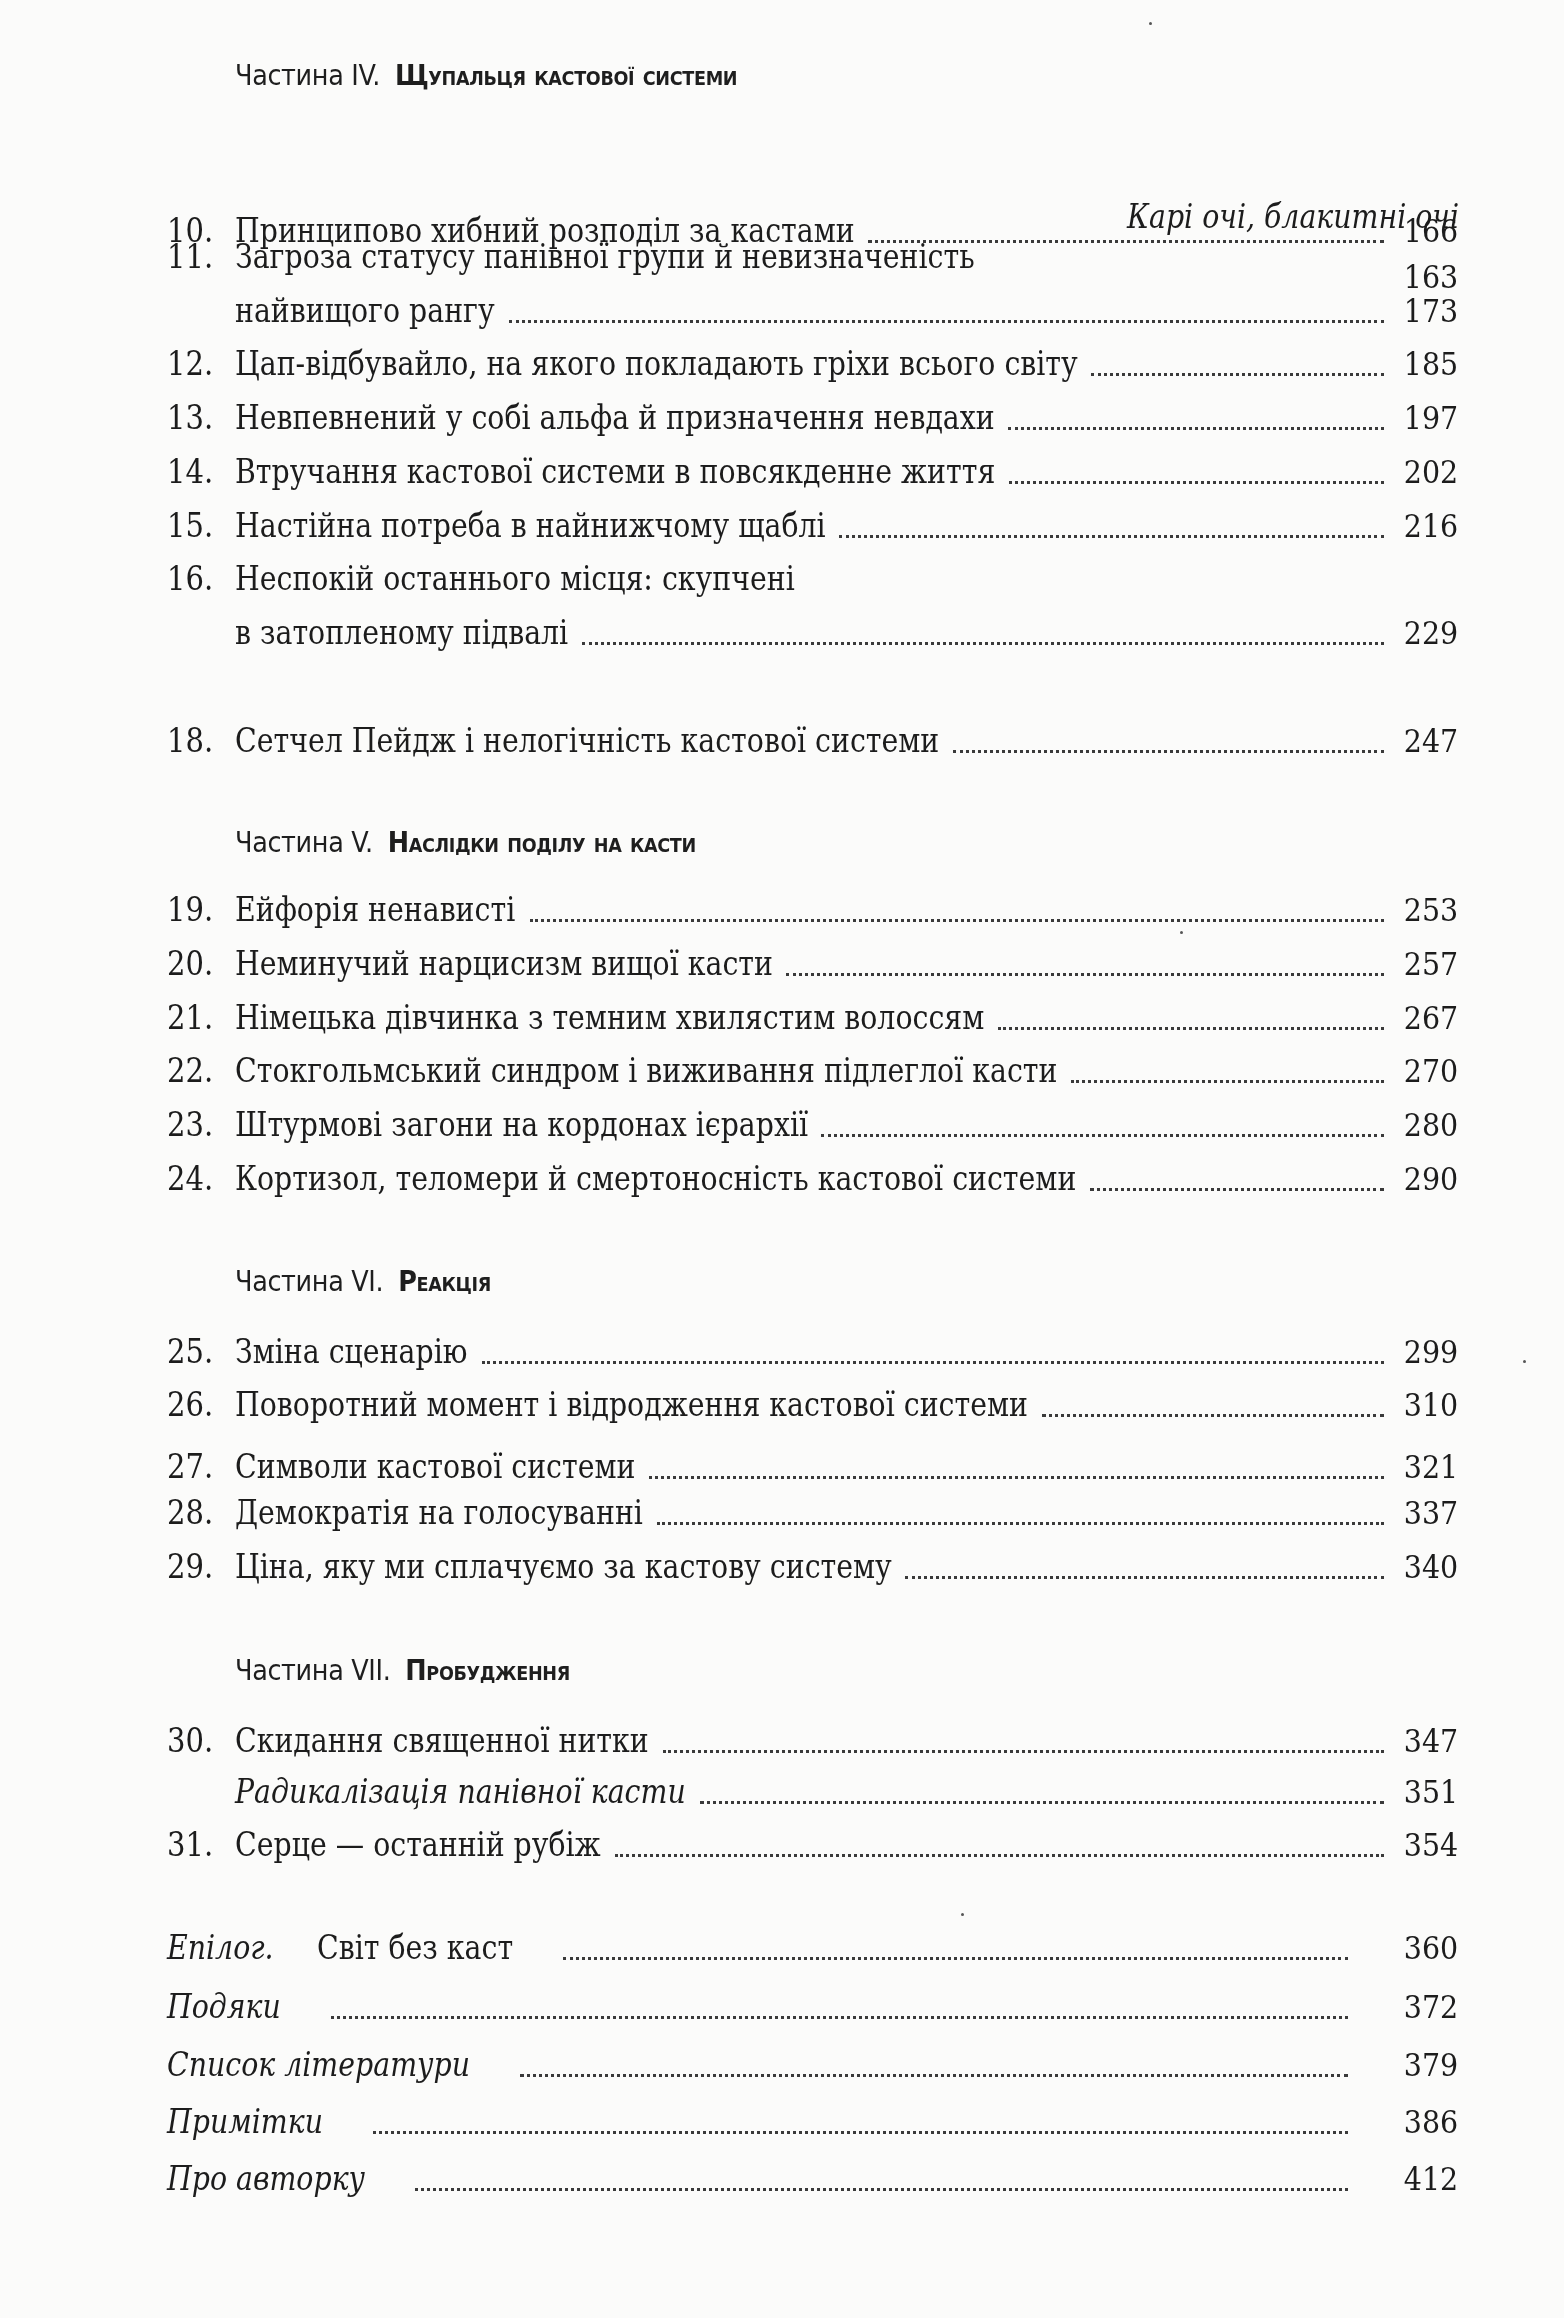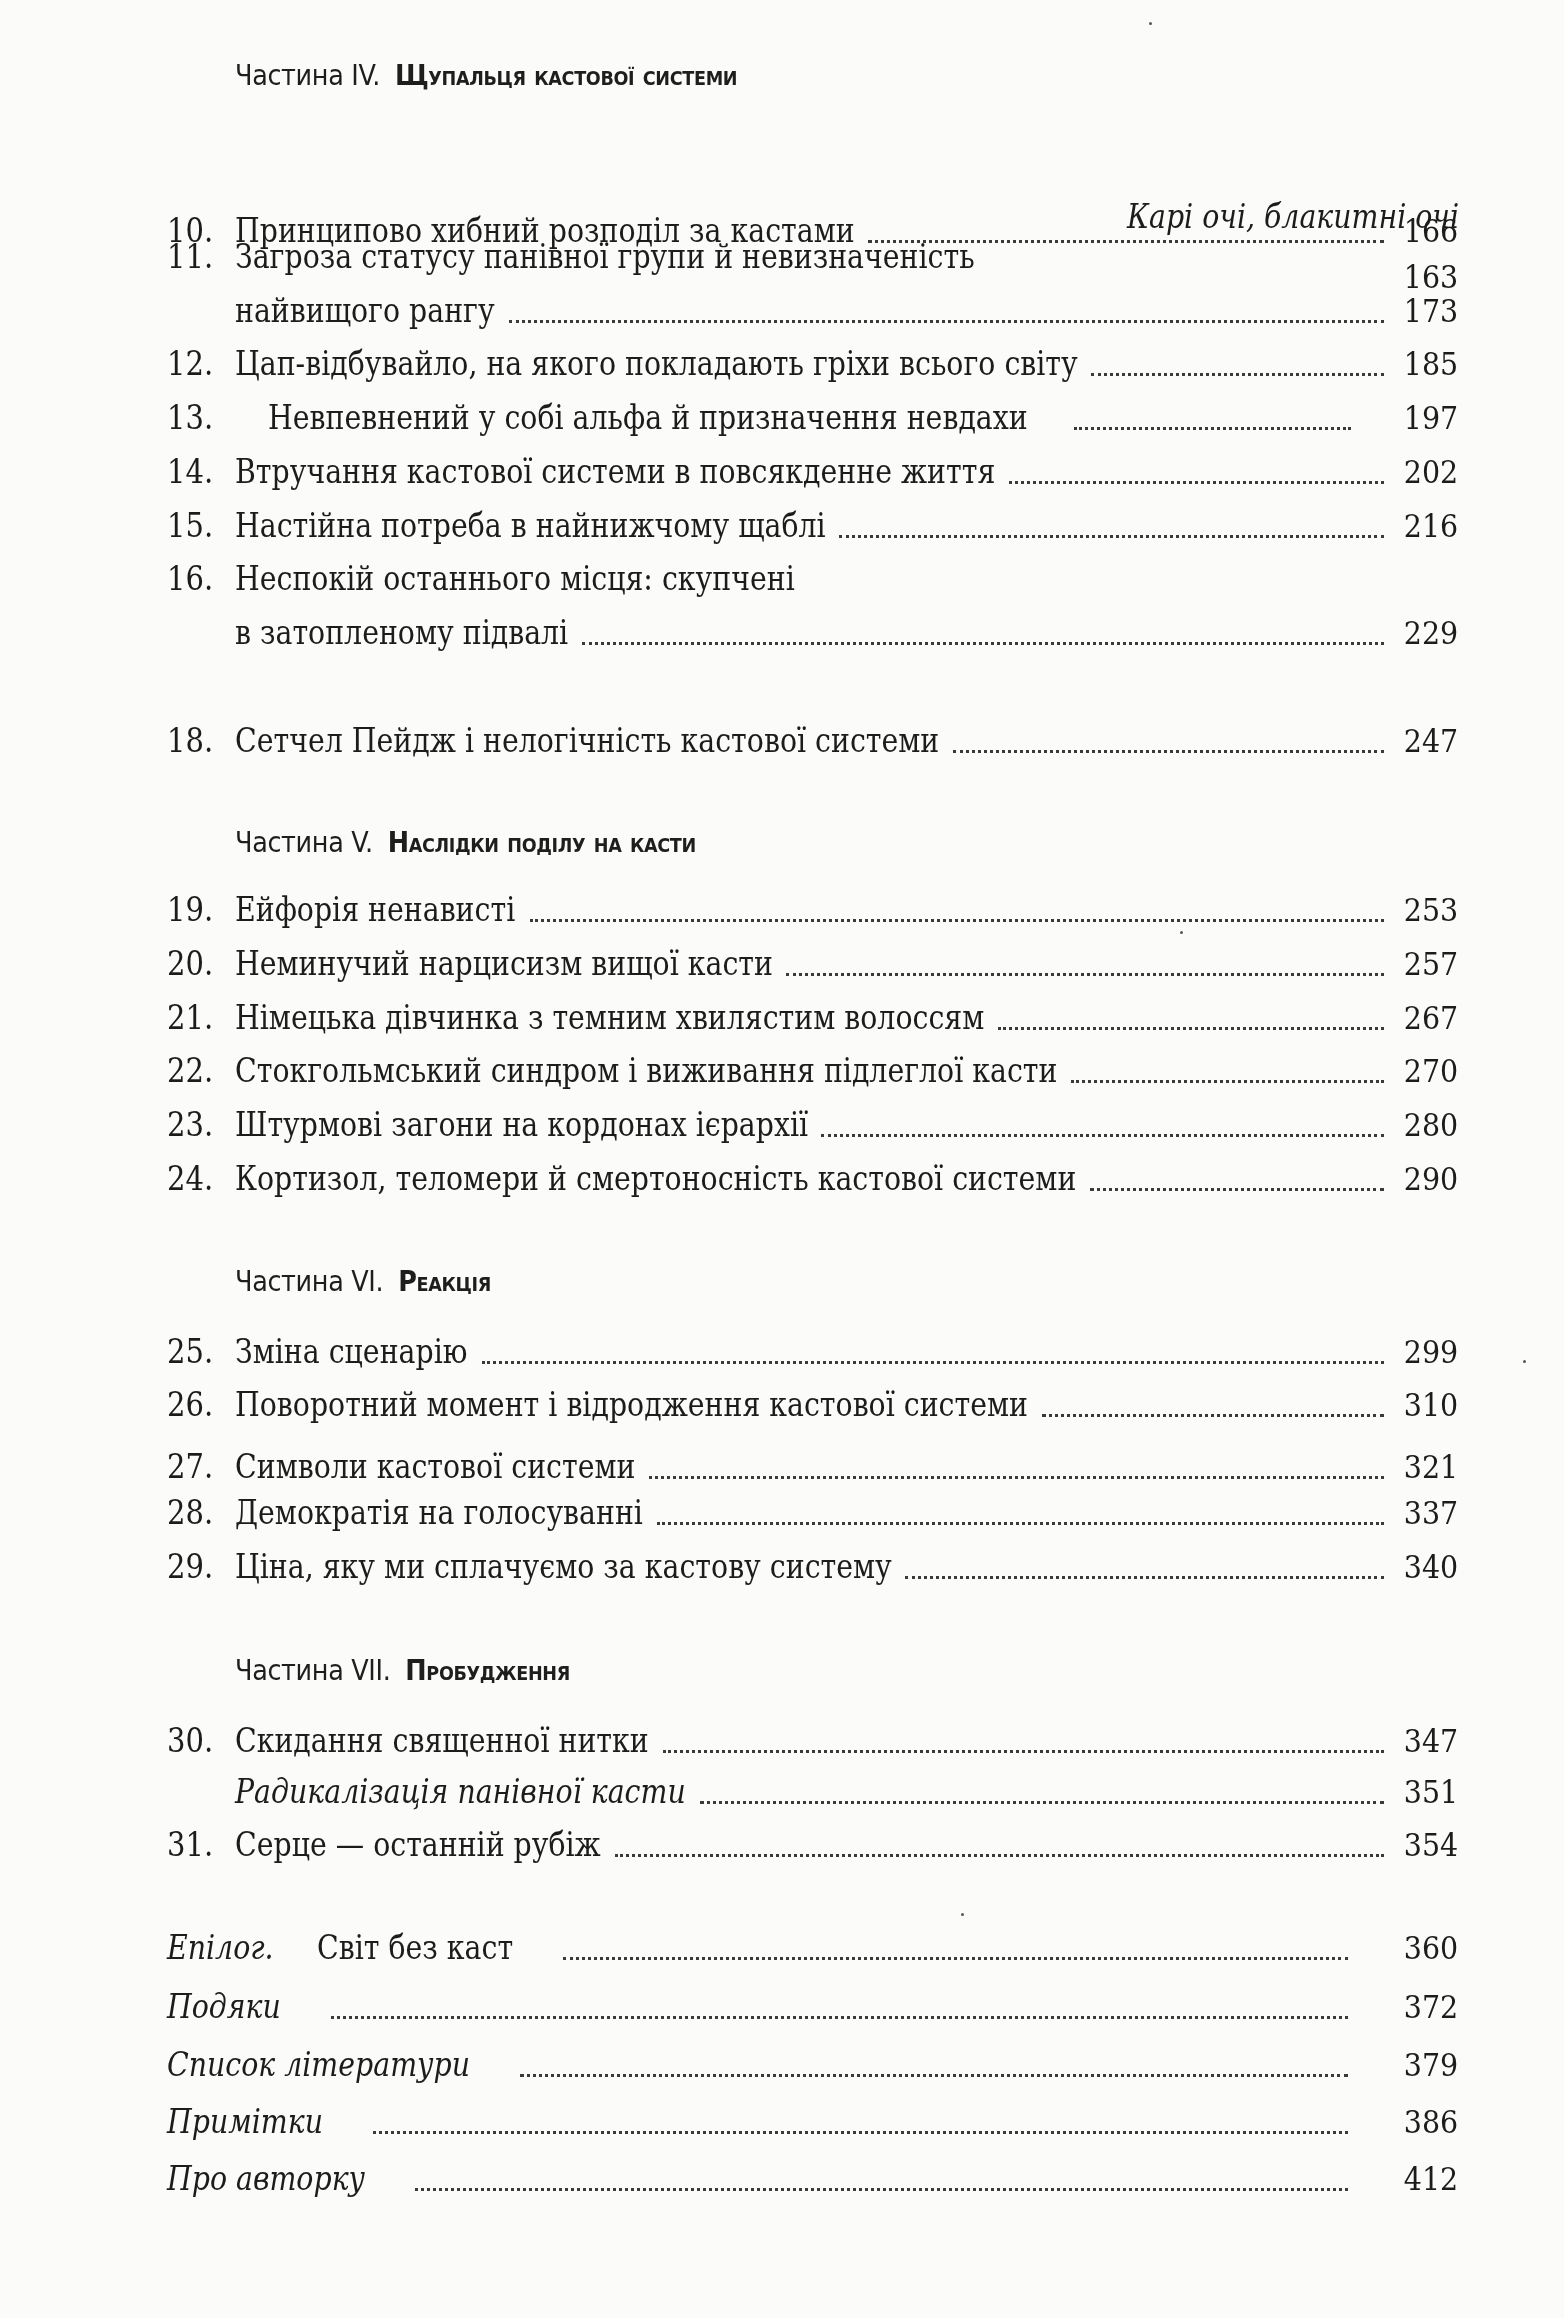--- a/index.html
+++ b/index.html
@@ -121,21 +121,21 @@
     <span class="page-num">173</span>
   </div>
 
   <div class="entry" style="top:337px;">
     <span class="num">12.</span>
     <span class="title" style="transform: scaleX(0.86); margin-right: -139px;">Цап-відбувайло, на якого покладають гріхи всього світу</span>
     <span class="leader"></span>
     <span class="page-num">185</span>
   </div>
 
-  <div class="entry" style="top:391px;gap:33px;">
+  <div class="entry" style="top:391px;">
     <span class="num">13.</span>
     <span class="title" style="transform: scaleX(0.86); margin-right: -125px;">Невпевнений у собі альфа й призначення невдахи</span>
     <span class="leader"></span>
     <span class="page-num">197</span>
   </div>
 
   <div class="entry" style="top:445px;">
     <span class="num">14.</span>
     <span class="title" style="transform: scaleX(0.86); margin-right: -125px;">Втручання кастової системи в повсякденне життя</span>
     <span class="leader"></span>

